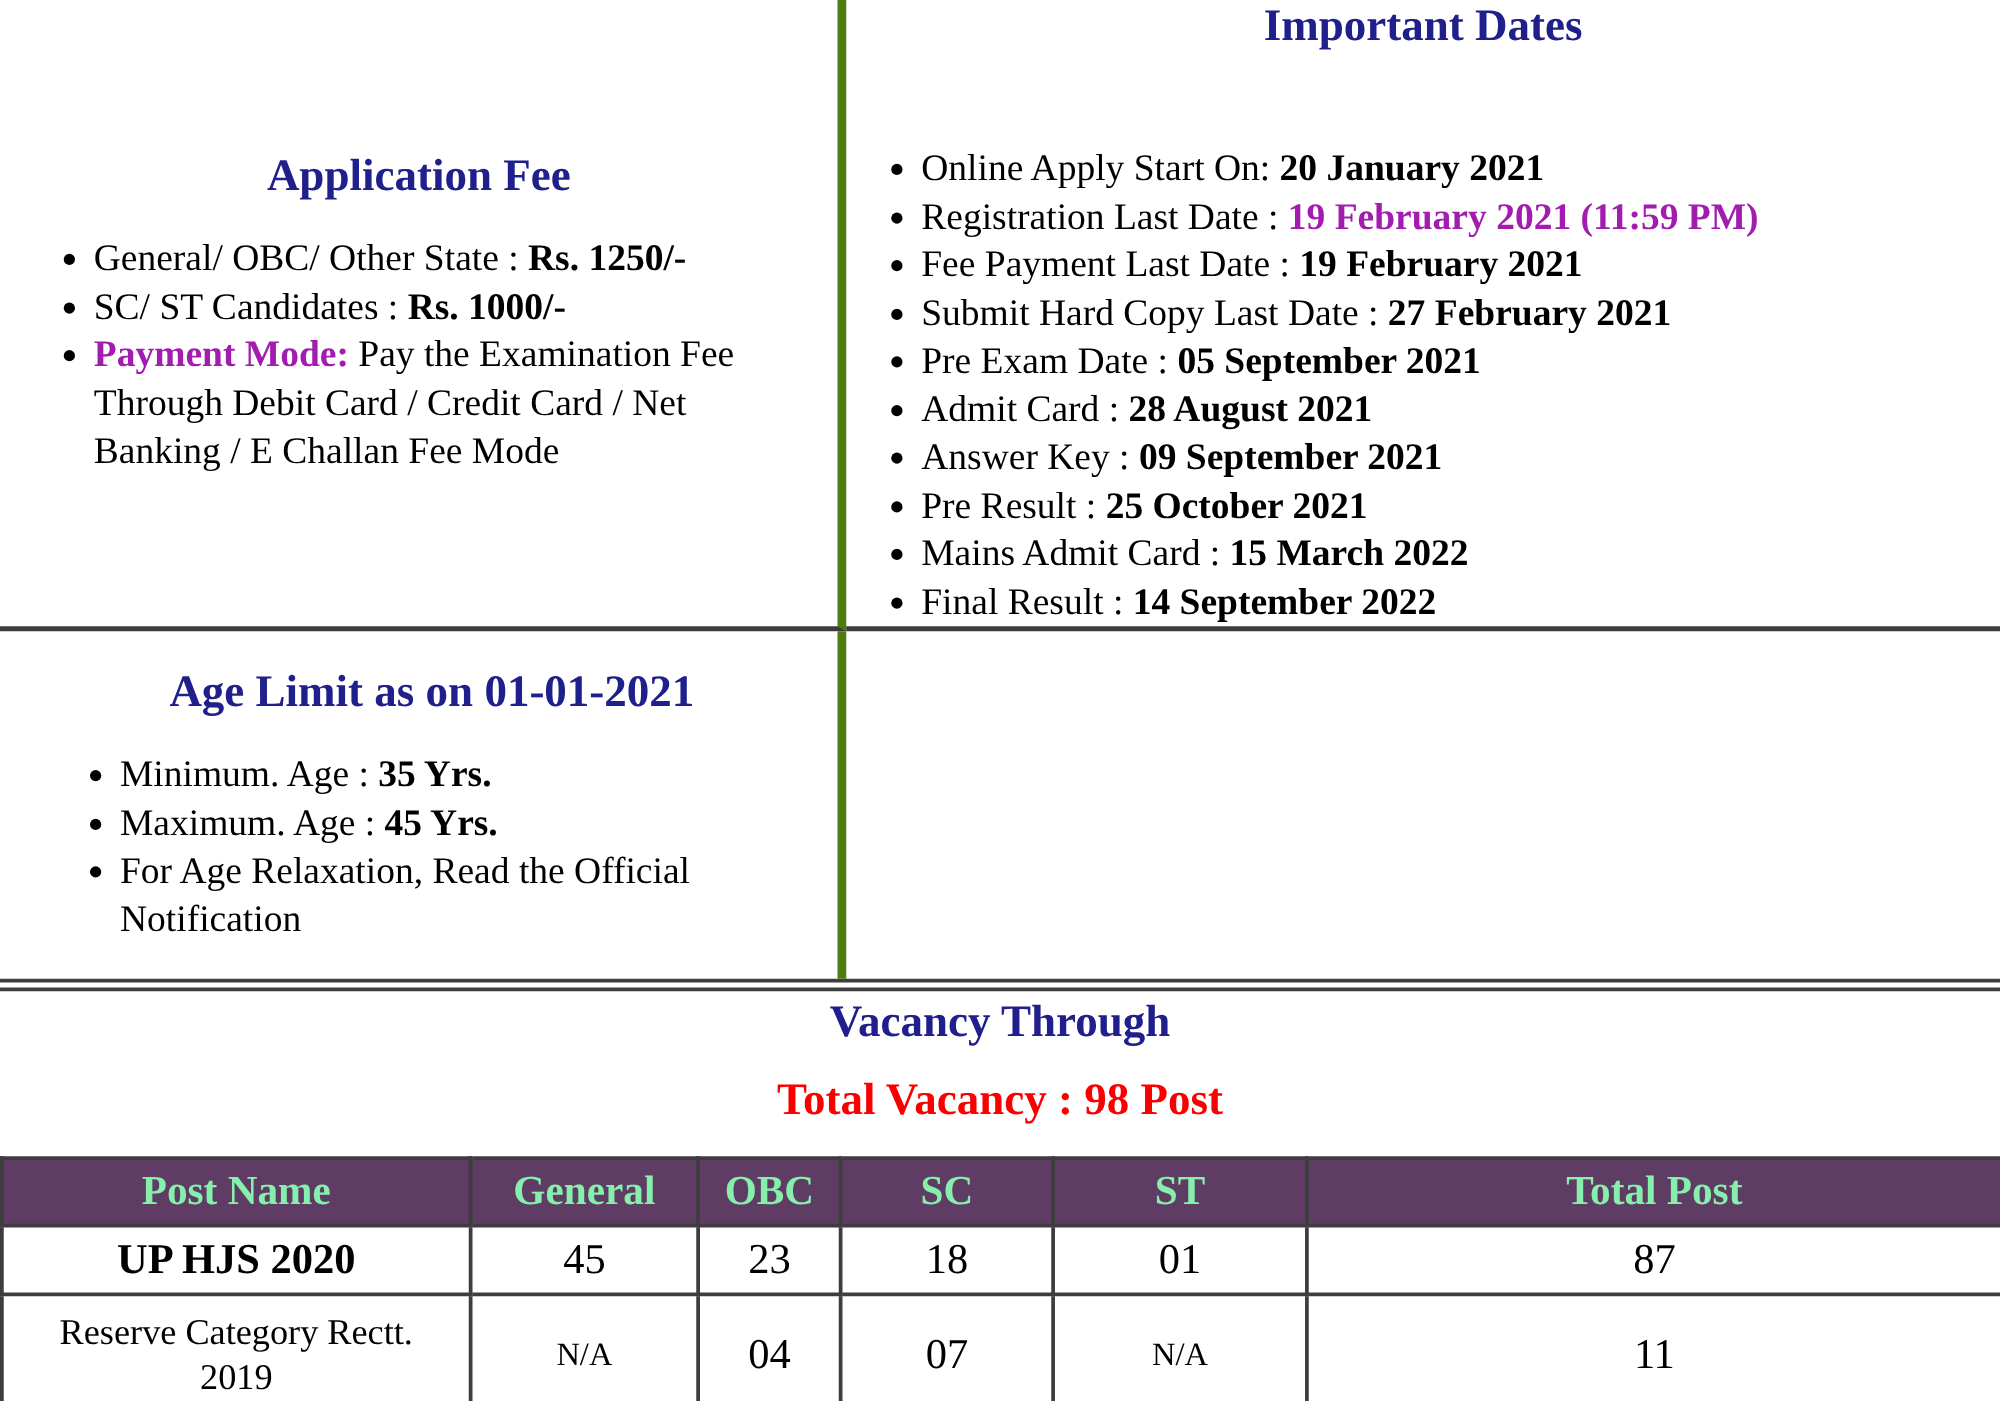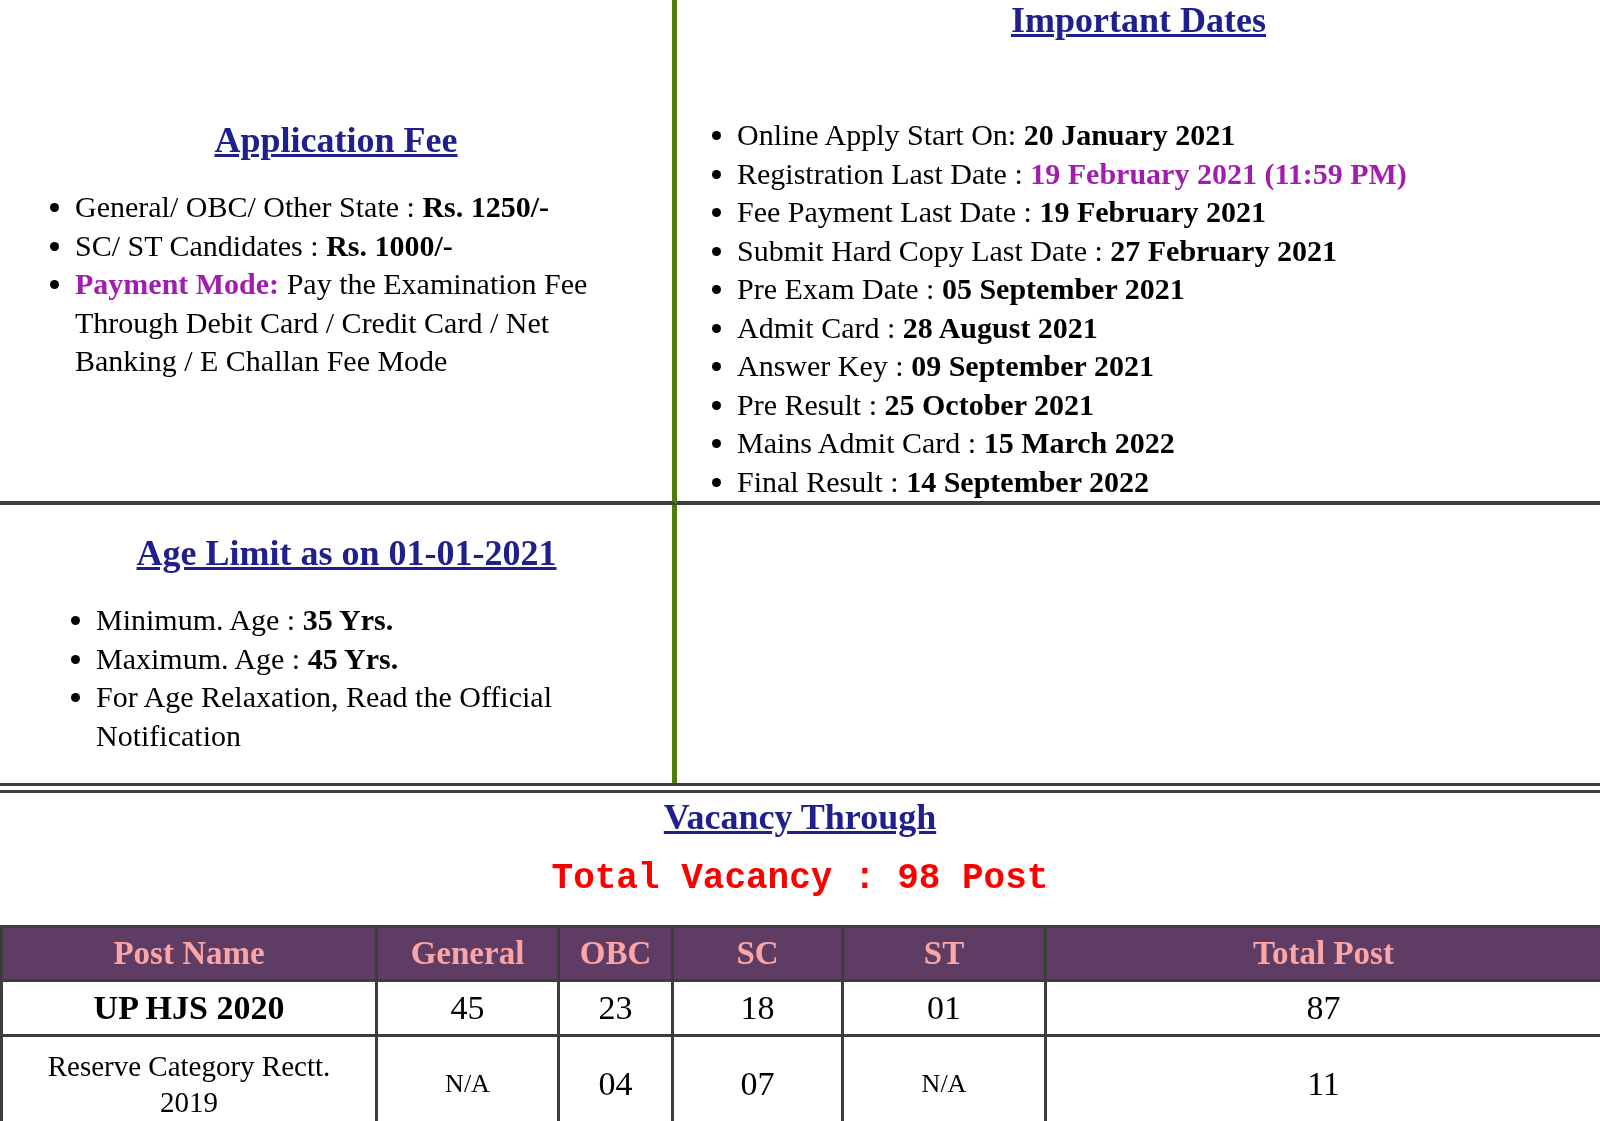--- a/index.html
+++ b/index.html
@@ -11,58 +11,56 @@
   }
   
   .top-grid {
     display: grid;
     grid-template-columns: 677px 1fr;
     border-bottom: 10px double #3d3d3d;
   }
   .cell {
     display: flex; flex-direction: column; justify-content: center;
   }
-  .cell.left  { border-right: 5px solid #4d7c0f; }
+  .cell.left  { border-right: 7px solid #4d7c0f; }
   .cell.row1  { height: 505px; border-bottom: 4px solid #3d3d3d; }
   .cell.row2  { height: 278px; padding-left: 21px; }
   .section-title {
     margin: 0 0 28px 0;
     text-align: center;
     font-size: 36px; line-height: 40px; font-weight: bold;
     color: #20208d;
-    text-decoration: underline;
   }
   ul.blist {
     margin: 0; list-style: disc;
     font-size: 30px; line-height: 38.5px;
   }
   .cell.left  ul.blist { padding: 0 18px 0 75px; }
   .cell.right ul.blist { padding: 0 85px 0 60px; margin-top: 48px; }
   .bold { font-weight: bold; }
   .red-bold { font-weight: bold; color: #a21caf; }
   
   .vacancy { text-align: center; padding-top: 4px; }
   .vacancy .section-title { margin: 0; }
   .total-vacancy {
     margin-top: 22px;
     font-size: 36px; line-height: 40px; font-weight: bold;
     color: #fb0000;
-    font-family: Liberation Mono, monospace;
   }
   table.vtable {
     width: 1600px; margin-top: 26px;
     border-collapse: collapse; table-layout: fixed;
   }
   .vtable th, .vtable td {
     border: 3px solid #3d3d3d;
     text-align: center; vertical-align: middle;
     padding: 0;
   }
   .vtable th {
-    background: #5e3c64; color: #fca5a5;
+    background: #5e3c64; color: #86efac;
     font-size: 33px; font-weight: bold; height: 54px;
   }
   .vtable td { font-size: 34px; height: 55px; }
   .vtable tr.reserve-row td { height: 96px; }
   td.post-main { font-weight: bold; margin-top: 12px; }
   td.post-sub  { font-size: 29px; line-height: 36px; padding: 4px 30px; }
   td.na        { font-size: 26px; }
   col.c0 { width: 375px; } col.c1 { width: 182px; } col.c2 { width: 114px; }
   col.c3 { width: 170px; } col.c4 { width: 203px; } col.c5 { width: 556px; }
 </style>

